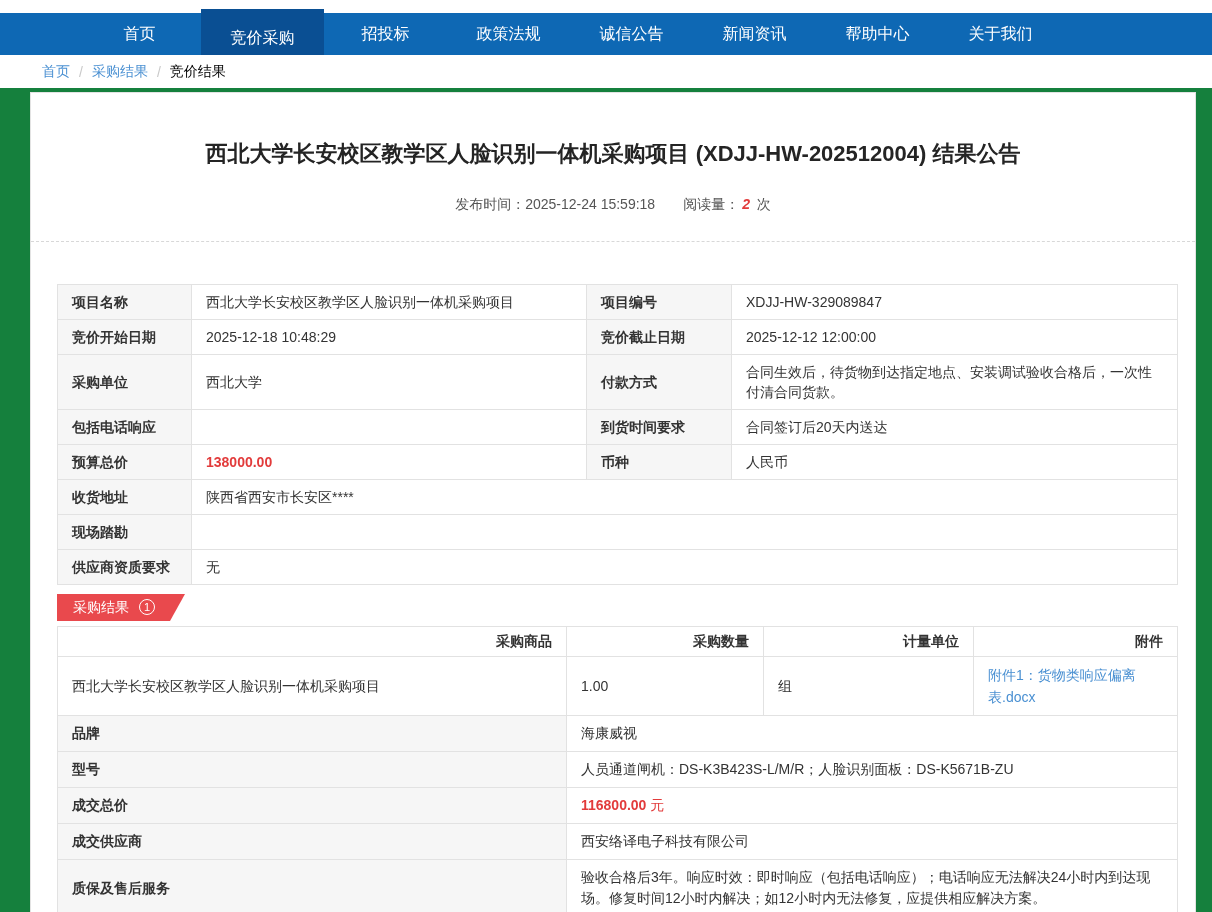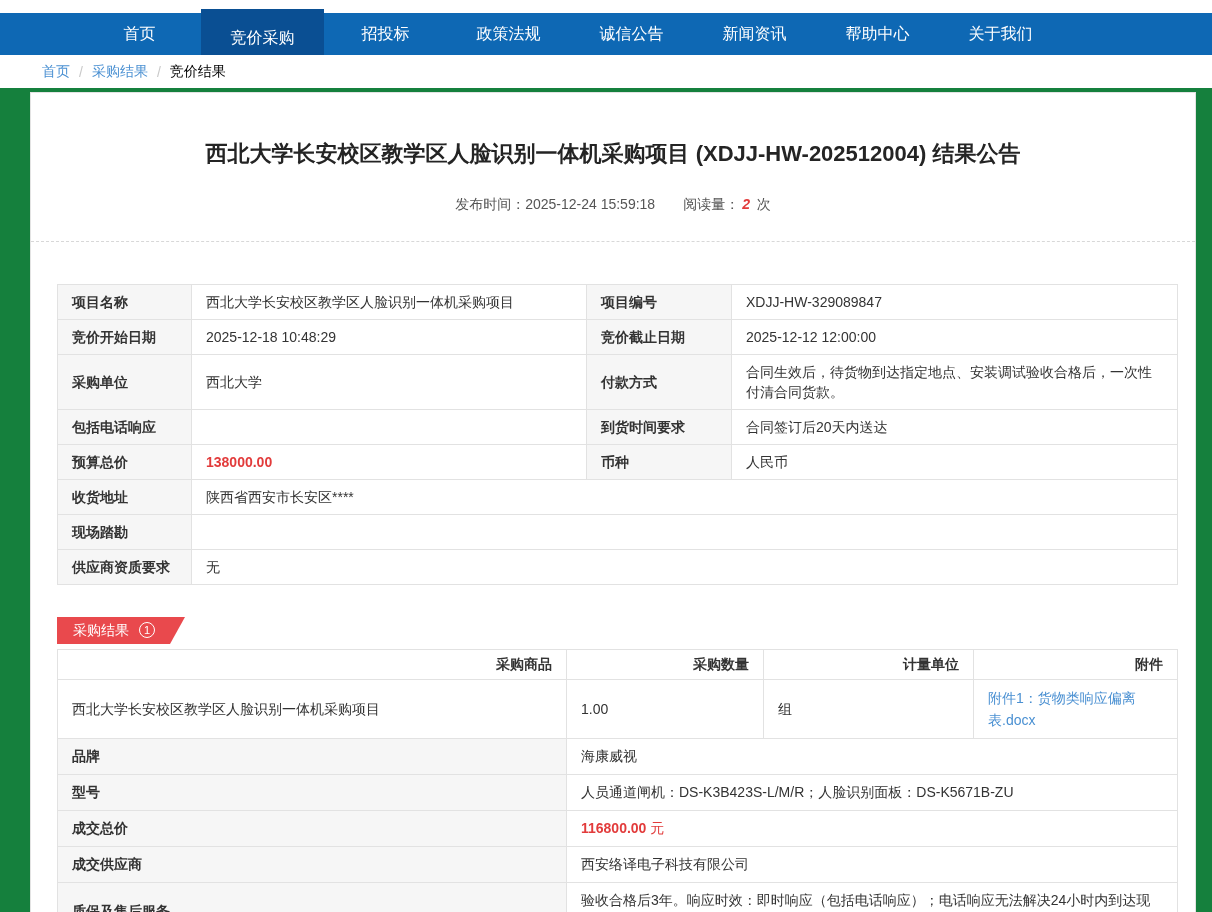--- a/index.html
+++ b/index.html
@@ -35,21 +35,21 @@
   table { border-collapse:collapse; table-layout:fixed; font-size:14px; }
   .info-table { margin:42px 20px 0 26px; width:1120px; }
   .info-table td { border:1px solid #e2e2e2; padding:7px 14px; vertical-align:middle;
     line-height:20px; height:35px; }
   td.cell-label { background:#f6f6f6; font-weight:bold; color:#333; }
   .col-l1 { width:134px; } .col-v1 { width:395px; } .col-l2 { width:145px;margin-top:16px; } .col-v2 { width:446px; }
   .red-price { color:#e23b3b; font-weight:bold; }
   .red-unit { color:#e23b3b; font-weight:normal; }
 
   
-  .result-badge { margin:32px 0 5px 26px; display:inline-block; background:#e9494d;
+  .result-badge { margin:9px 0 5px 26px; display:inline-block; background:#e9494d;
     color:#fff; font-size:14px; height:27px; line-height:27px; padding:0 30px 0 16px;
     clip-path:polygon(0 0,100% 0,calc(100% - 15px) 100%,0 100%); }
   .badge-circle { display:inline-block; width:16px; height:16px; line-height:15px;
     border:1px solid #fff; border-radius:50%; text-align:center; font-size:11px;
     margin-left:10px; vertical-align:1px; }
 
   .result-table { margin:0 20px 0 26px; width:1120px; }
   .result-table th { border:1px solid #e2e2e2; padding:5px 14px; height:30px;
     text-align:right; font-weight:bold; background:#fff; vertical-align:middle; }
   .result-table td { border:1px solid #e2e2e2; padding:7px 14px; vertical-align:middle;

